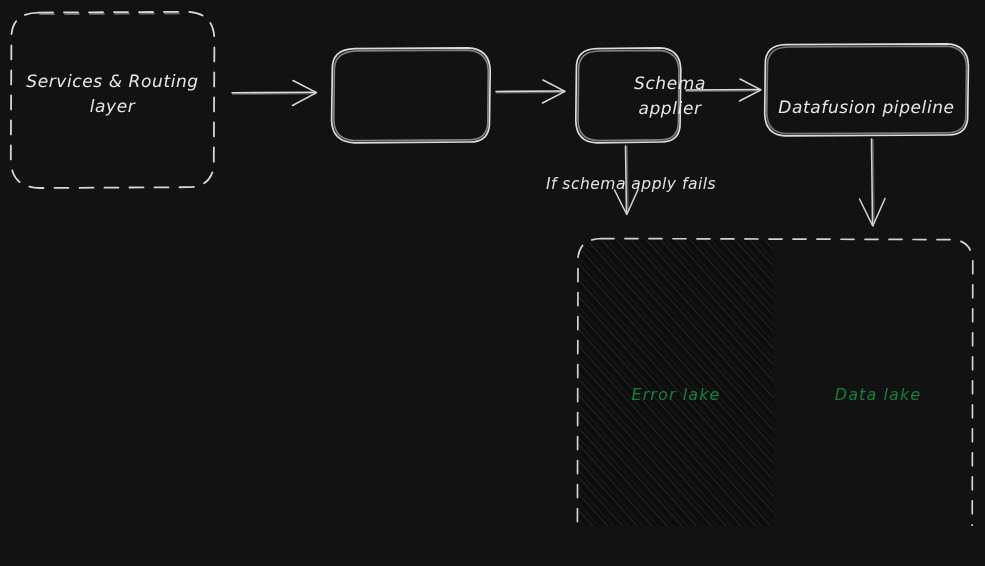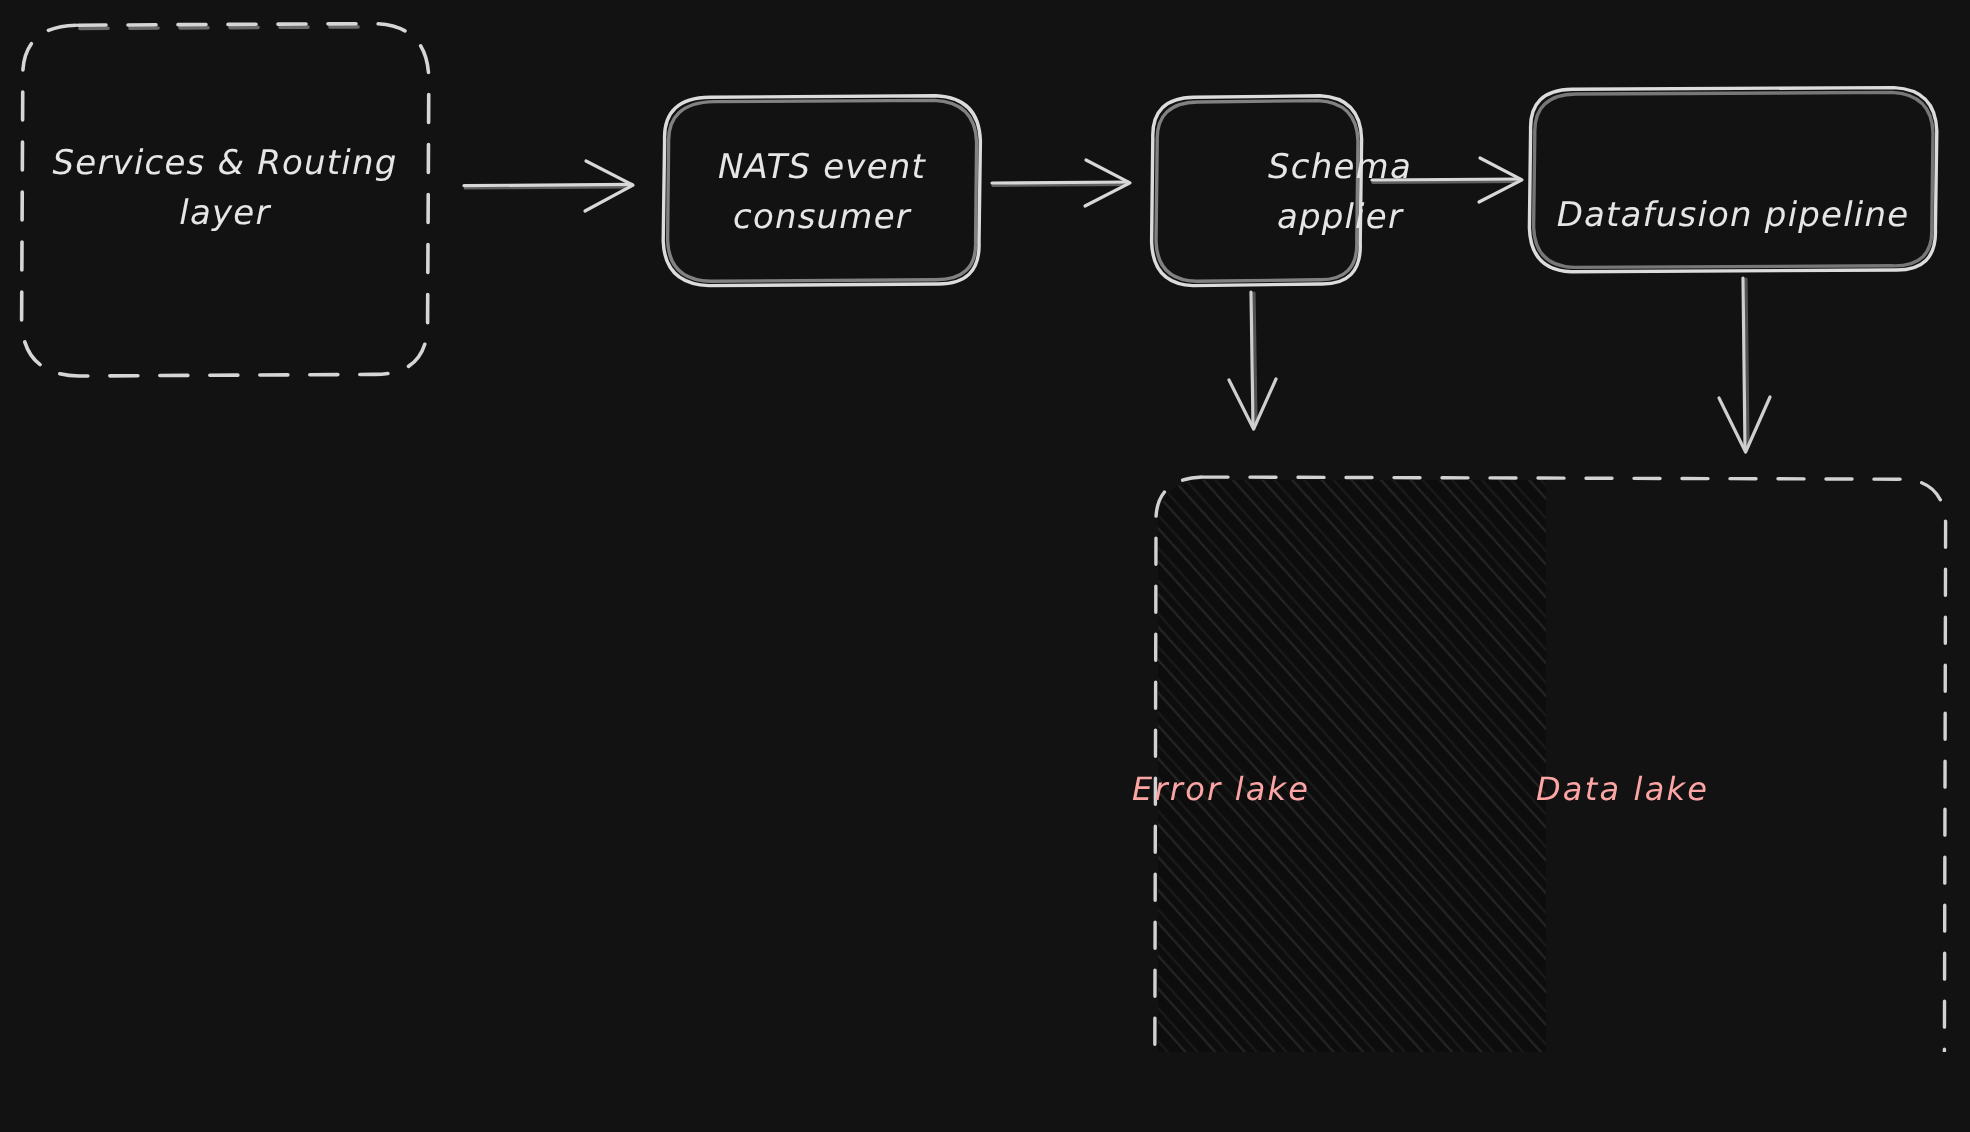--- a/index.html
+++ b/index.html
@@ -43,25 +43,25 @@
     font-family: "DejaVu Sans", sans-serif;
     font-size: 15.5px;
     letter-spacing: 0.5px;
     text-align: center;
     white-space: nowrap;
     font-style: italic;
     font-weight: 300;
   }
   .region-label {
     position: absolute;
-    color: #fca5a5;
+    color: #15803d;
     font-family: "DejaVu Sans", sans-serif;
     font-size: 16px;
     letter-spacing: 1.1px;
-    text-align: left;
+    text-align: center;
     white-space: nowrap;
     font-style: italic;
     font-weight: 300;
   }
 </style>
 </head>
 <body>
 
 <div id="canvas">
 
@@ -146,26 +146,25 @@
     <g fill="none" stroke="#cfcfcf" stroke-width="1.6" stroke-linecap="round" stroke-linejoin="round">
       <path d="M 871.5 139 L 872.5 224"></path>
       <path d="M 873 139.5 L 874 223" opacity="0.35"></path>
       <path d="M 859.5 199 L 872.8 226 L 885 198.5"></path>
     </g>
   </svg>
 
   <div class="node-label" style="left:10px; top:70px; width:205px;">Services &amp; Routing
 layer</div>
 
-  <div class="node-label" style="left:332px; top:72px; width:158px;">NATS event
-consumer</div>
 
   <div class="node-label" style="left:576px; top:72px; width:104px;padding-left:42px;">Schema
 applier</div>
 
   <div class="node-label" style="left:765px; top:78px; width:203px;margin-top:18px;">Datafusion pipeline</div>
 
+  <div class="edge-label" style="left:481px; top:175px; width:300px;">If schema apply fails</div>
 
   <div class="region-label" style="left:566px; top:385px; width:220px;">Error lake</div>
 
   <div class="region-label" style="left:768px; top:385px; width:220px;">Data lake</div>
 
 </div>
 
 </body></html>

